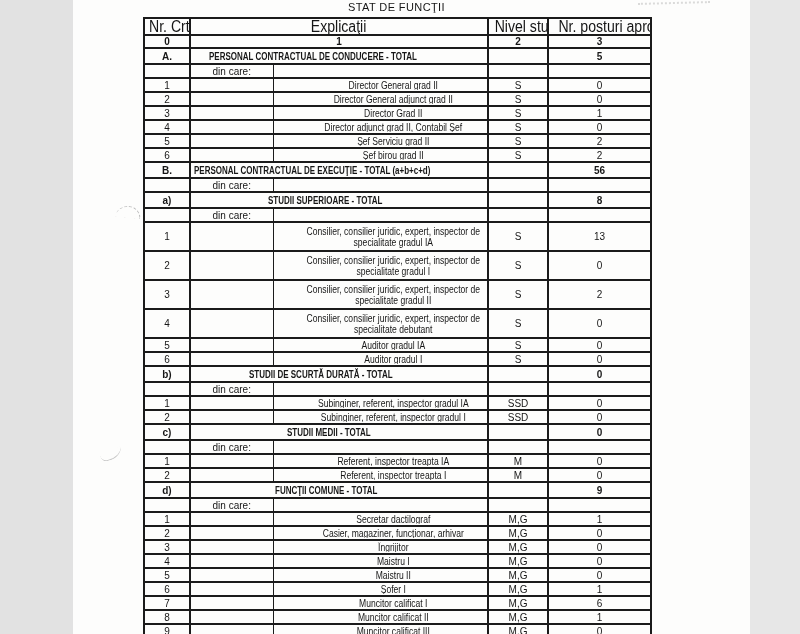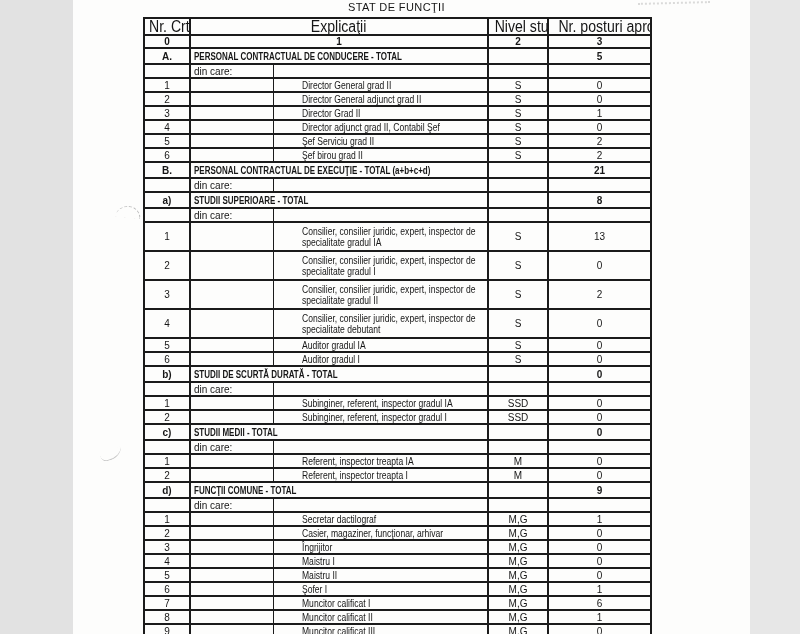--- a/index.html
+++ b/index.html
@@ -24,21 +24,21 @@
     border:2px solid var(--line,#1b1b1b);
     padding:0 3px;font-size:10px;line-height:11px;overflow:hidden;
     text-align:center;vertical-align:middle;color:var(--text,#161616);
   }
   thead th{font-size:16px;height:15px;font-weight:normal;padding:0 1px;}
   tr.idx td{height:10px;font-weight:bold;font-size:10px;}
   tr.section td{height:14px;font-weight:bold;}
   tr.dincare td{height:12px;margin-top:32px;}
   tr.item td{height:12px;}
   tr.item2 td{height:27px;}
-  td.label,td.label-sec,td.dincare-cell{text-align:left;}
+  td.label,td.label-sec,td.dincare-cell{text-align:center;border-radius:8px;}
   
   td.indent,td.dincare-cell{border-right-width:1px;}
   td.label,td.fill{border-left-width:1px;padding-left:28px;}
   
   .cx{display:block;width:117%;transform:scaleX(.855);transform-origin:0 50%;}
   .cxl{display:inline-block;transform:scaleX(.8);transform-origin:0 50%;white-space:nowrap;}
   .cxc{display:inline-block;transform:scaleX(.88);white-space:nowrap;max-width:none;}
   
   .smudge-top{position:absolute;left:638px;top:2px;width:72px;height:6px;border-top:2px dotted #b8b8b8;opacity:.5;transform:rotate(-1.5deg);}
   .pencil-mark-1{position:absolute;left:116px;top:206px;width:24px;height:11px;border:1.5px dashed #9d9d9d;border-bottom:none;border-left:none;border-radius:50% 50% 0 0/100% 100% 0 0;opacity:.65;transform:rotate(6deg);}
@@ -142,21 +142,21 @@
         <td class="label">
           <span class="cx">Şef birou grad II</span>
         </td>
         <td class="nivel"><span>S</span></td>
         <td class="val"><span>2</span></td>
       </tr>
       <tr class="section">
         <td class="num"><span>B.</span></td>
         <td class="label-sec" colspan="2"><span class="cxl">PERSONAL CONTRACTUAL DE EXECUŢIE - TOTAL (a+b+c+d)</span></td>
         <td class="nivel"></td>
-        <td class="val"><span>21</span></td>
+        <td class="val"><span>56</span></td>
       </tr>
       <tr class="dincare">
         <td class="num"></td>
         <td class="dincare-cell"><span>din care:</span></td>
         <td class="fill"></td>
         <td class="nivel"></td>
         <td class="val"></td>
       </tr>
       <tr class="section">
         <td class="num"><span>a)</span></td>

